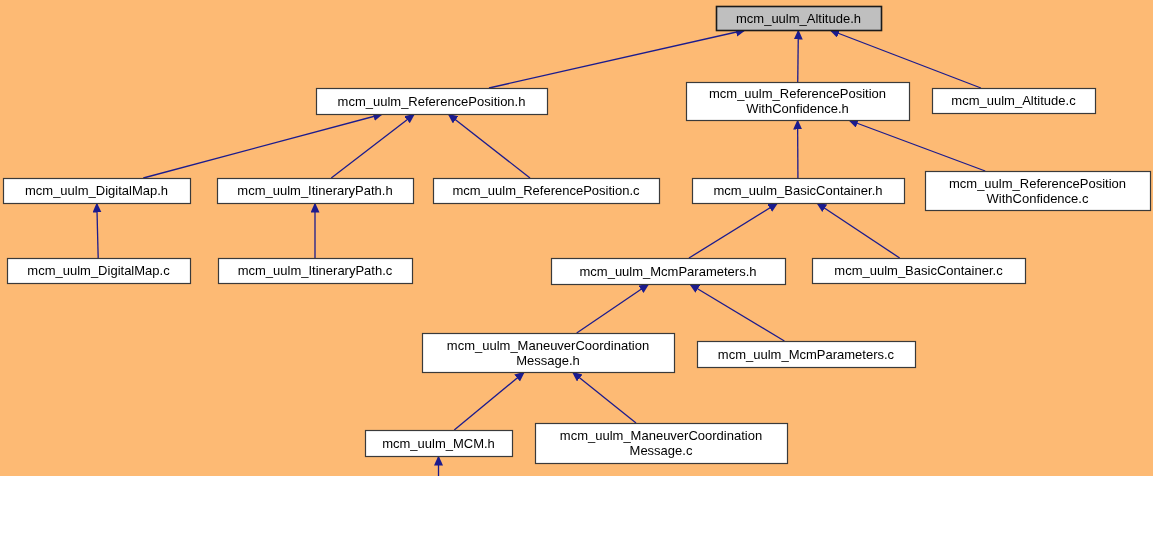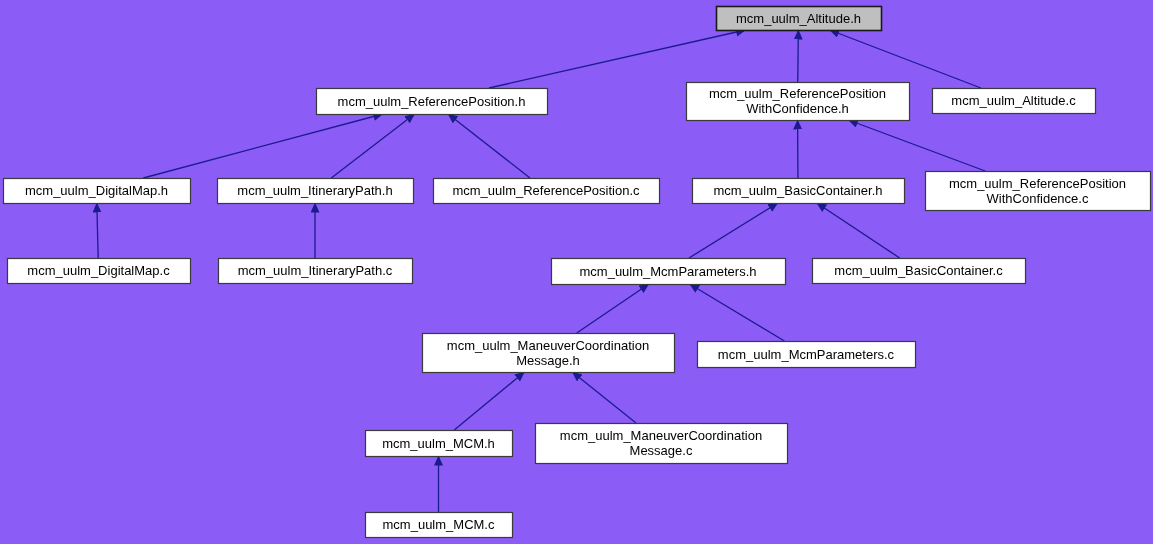--- a/index.html
+++ b/index.html
@@ -3,22 +3,22 @@
 <meta charset="utf-8">
 <style>
   html, body {
     margin: 0;
     padding: 0;
     background: #ffffff;
   }
   .graph-wrap {
     position: relative;
     width: 1153px;
-    height: 544px;
-    background: #8b5cf6;
+    height: 476px;
+    background: #fdba74;
     font-family: "Liberation Sans", sans-serif;
   }
   svg text {
     font-family: "Liberation Sans", sans-serif;
     font-size: 13px;
     fill: #000000;
   }
   svg .node-box {
     cursor: pointer;
   }

